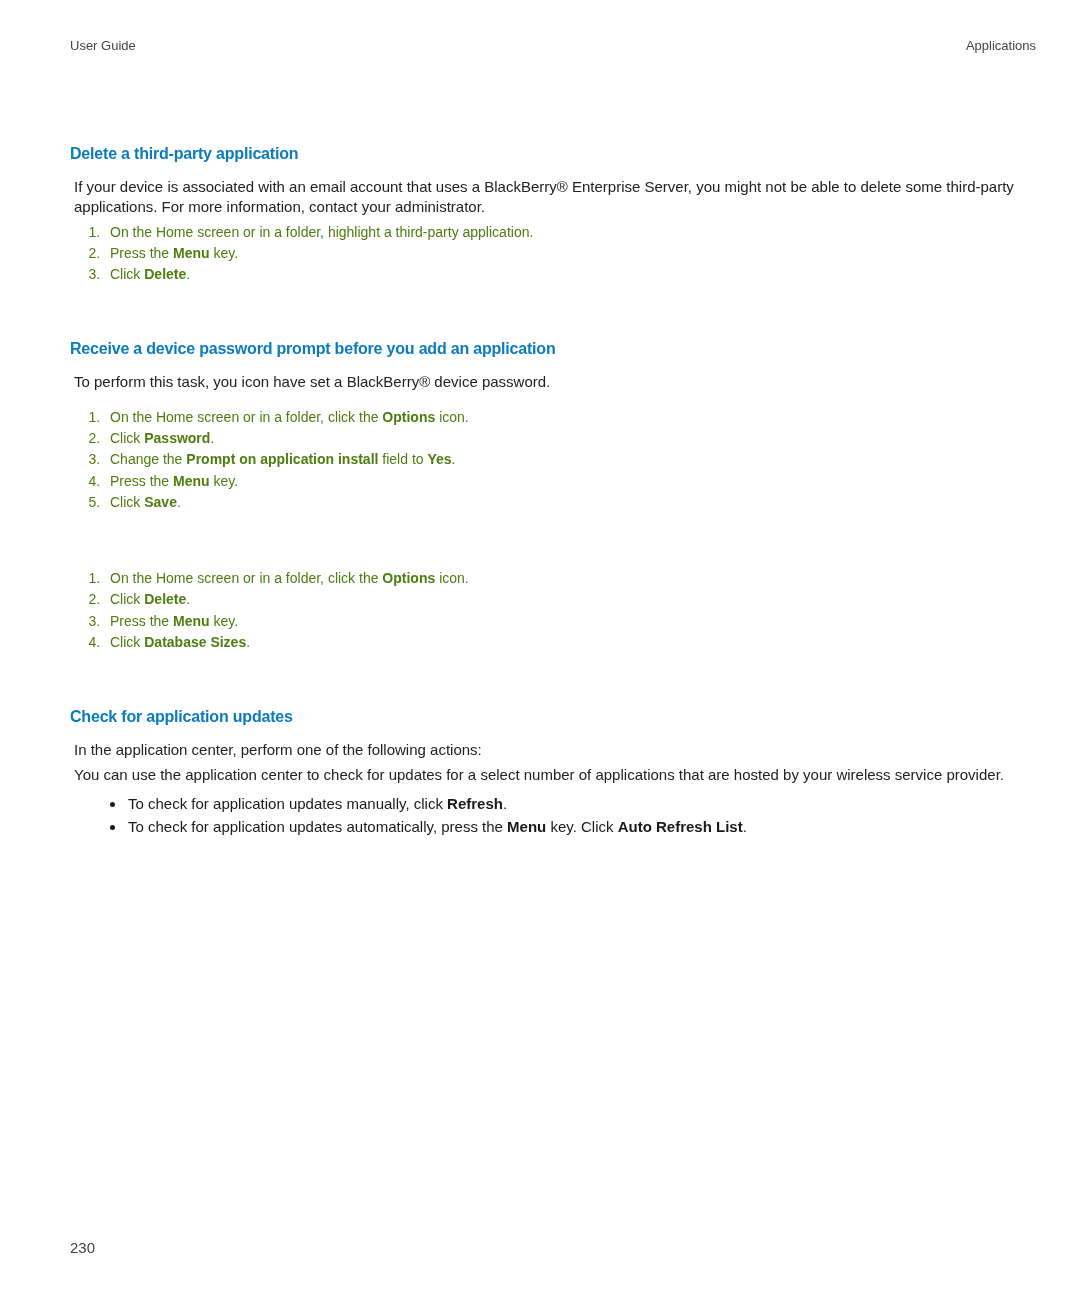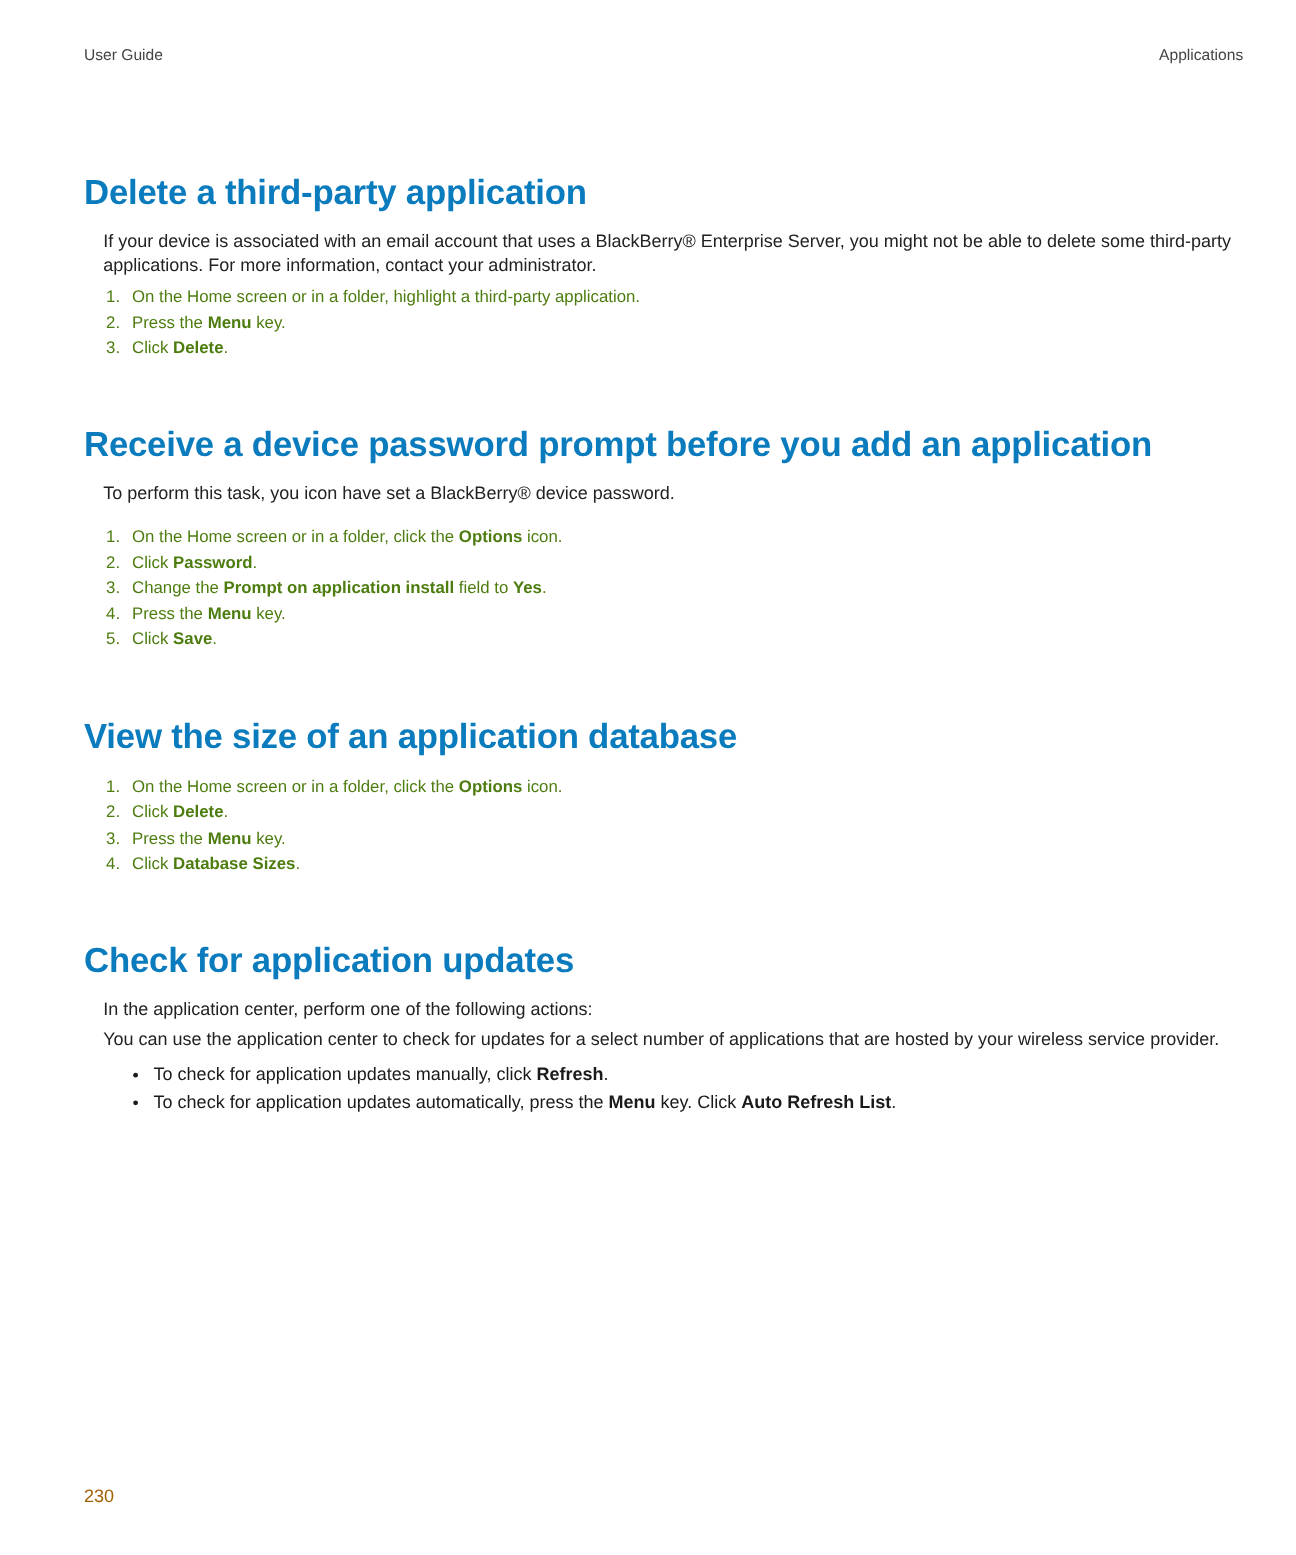--- a/index.html
+++ b/index.html
@@ -28,28 +28,28 @@
   }
   .link {
     color: #0a7bbd;
     font-size: 14px;
     margin-bottom: 50px;
     display: block;
   }
   h2.section-title {
     color: #0a7bbd;
     font-weight: 700;
-    font-size: 29px;
+    font-size: 16px;
     margin: 0 0 14px 0;
     letter-spacing: -0.2px;
   }
   p.body {
     font-size: 15px;
     line-height: 1.35;
-    margin: 0 0 4px 16px;
+    margin: 0 0 4px 4px;
     color: #222;
   }
   ol.steps {
     margin: 4px 0 0 0;
     padding-left: 34px;
     font-size: 14px;
     line-height: 1.45;
     color: #4d7c0f;
   }
   ol.steps li {
@@ -68,21 +68,21 @@
     margin-bottom: 1px;
   }
   .section {
     margin-bottom: 56px;
   }
   .page-number {
     position: absolute;
     bottom: 40px;
     left: 70px;
     font-size: 15px;
-    color: #a16207;
+    color: #404040;
     margin-top: 44px;
   }
   b { font-weight: 700; }
 </style>
 </head>
 <body>
 
 <div class="page">
 
   <div class="header">
@@ -107,21 +107,20 @@
     <ol class="steps">
       <li>On the Home screen or in a folder, click the <b>Options</b> icon.</li>
       <li>Click <b>Password</b>.</li>
       <li>Change the <b>Prompt on application install</b> field to <b>Yes</b>.</li>
       <li>Press the <b>Menu</b> key.</li>
       <li>Click <b>Save</b>.</li>
     </ol>
   </div>
 
   <div class="section">
-    <h2 class="section-title">View the size of an application database</h2>
     <ol class="steps">
       <li>On the Home screen or in a folder, click the <b>Options</b> icon.</li>
       <li>Click <b>Delete</b>.</li>
       <li>Press the <b>Menu</b> key.</li>
       <li>Click <b>Database Sizes</b>.</li>
     </ol>
   </div>
 
   <div class="section">
     <h2 class="section-title">Check for application updates</h2>

